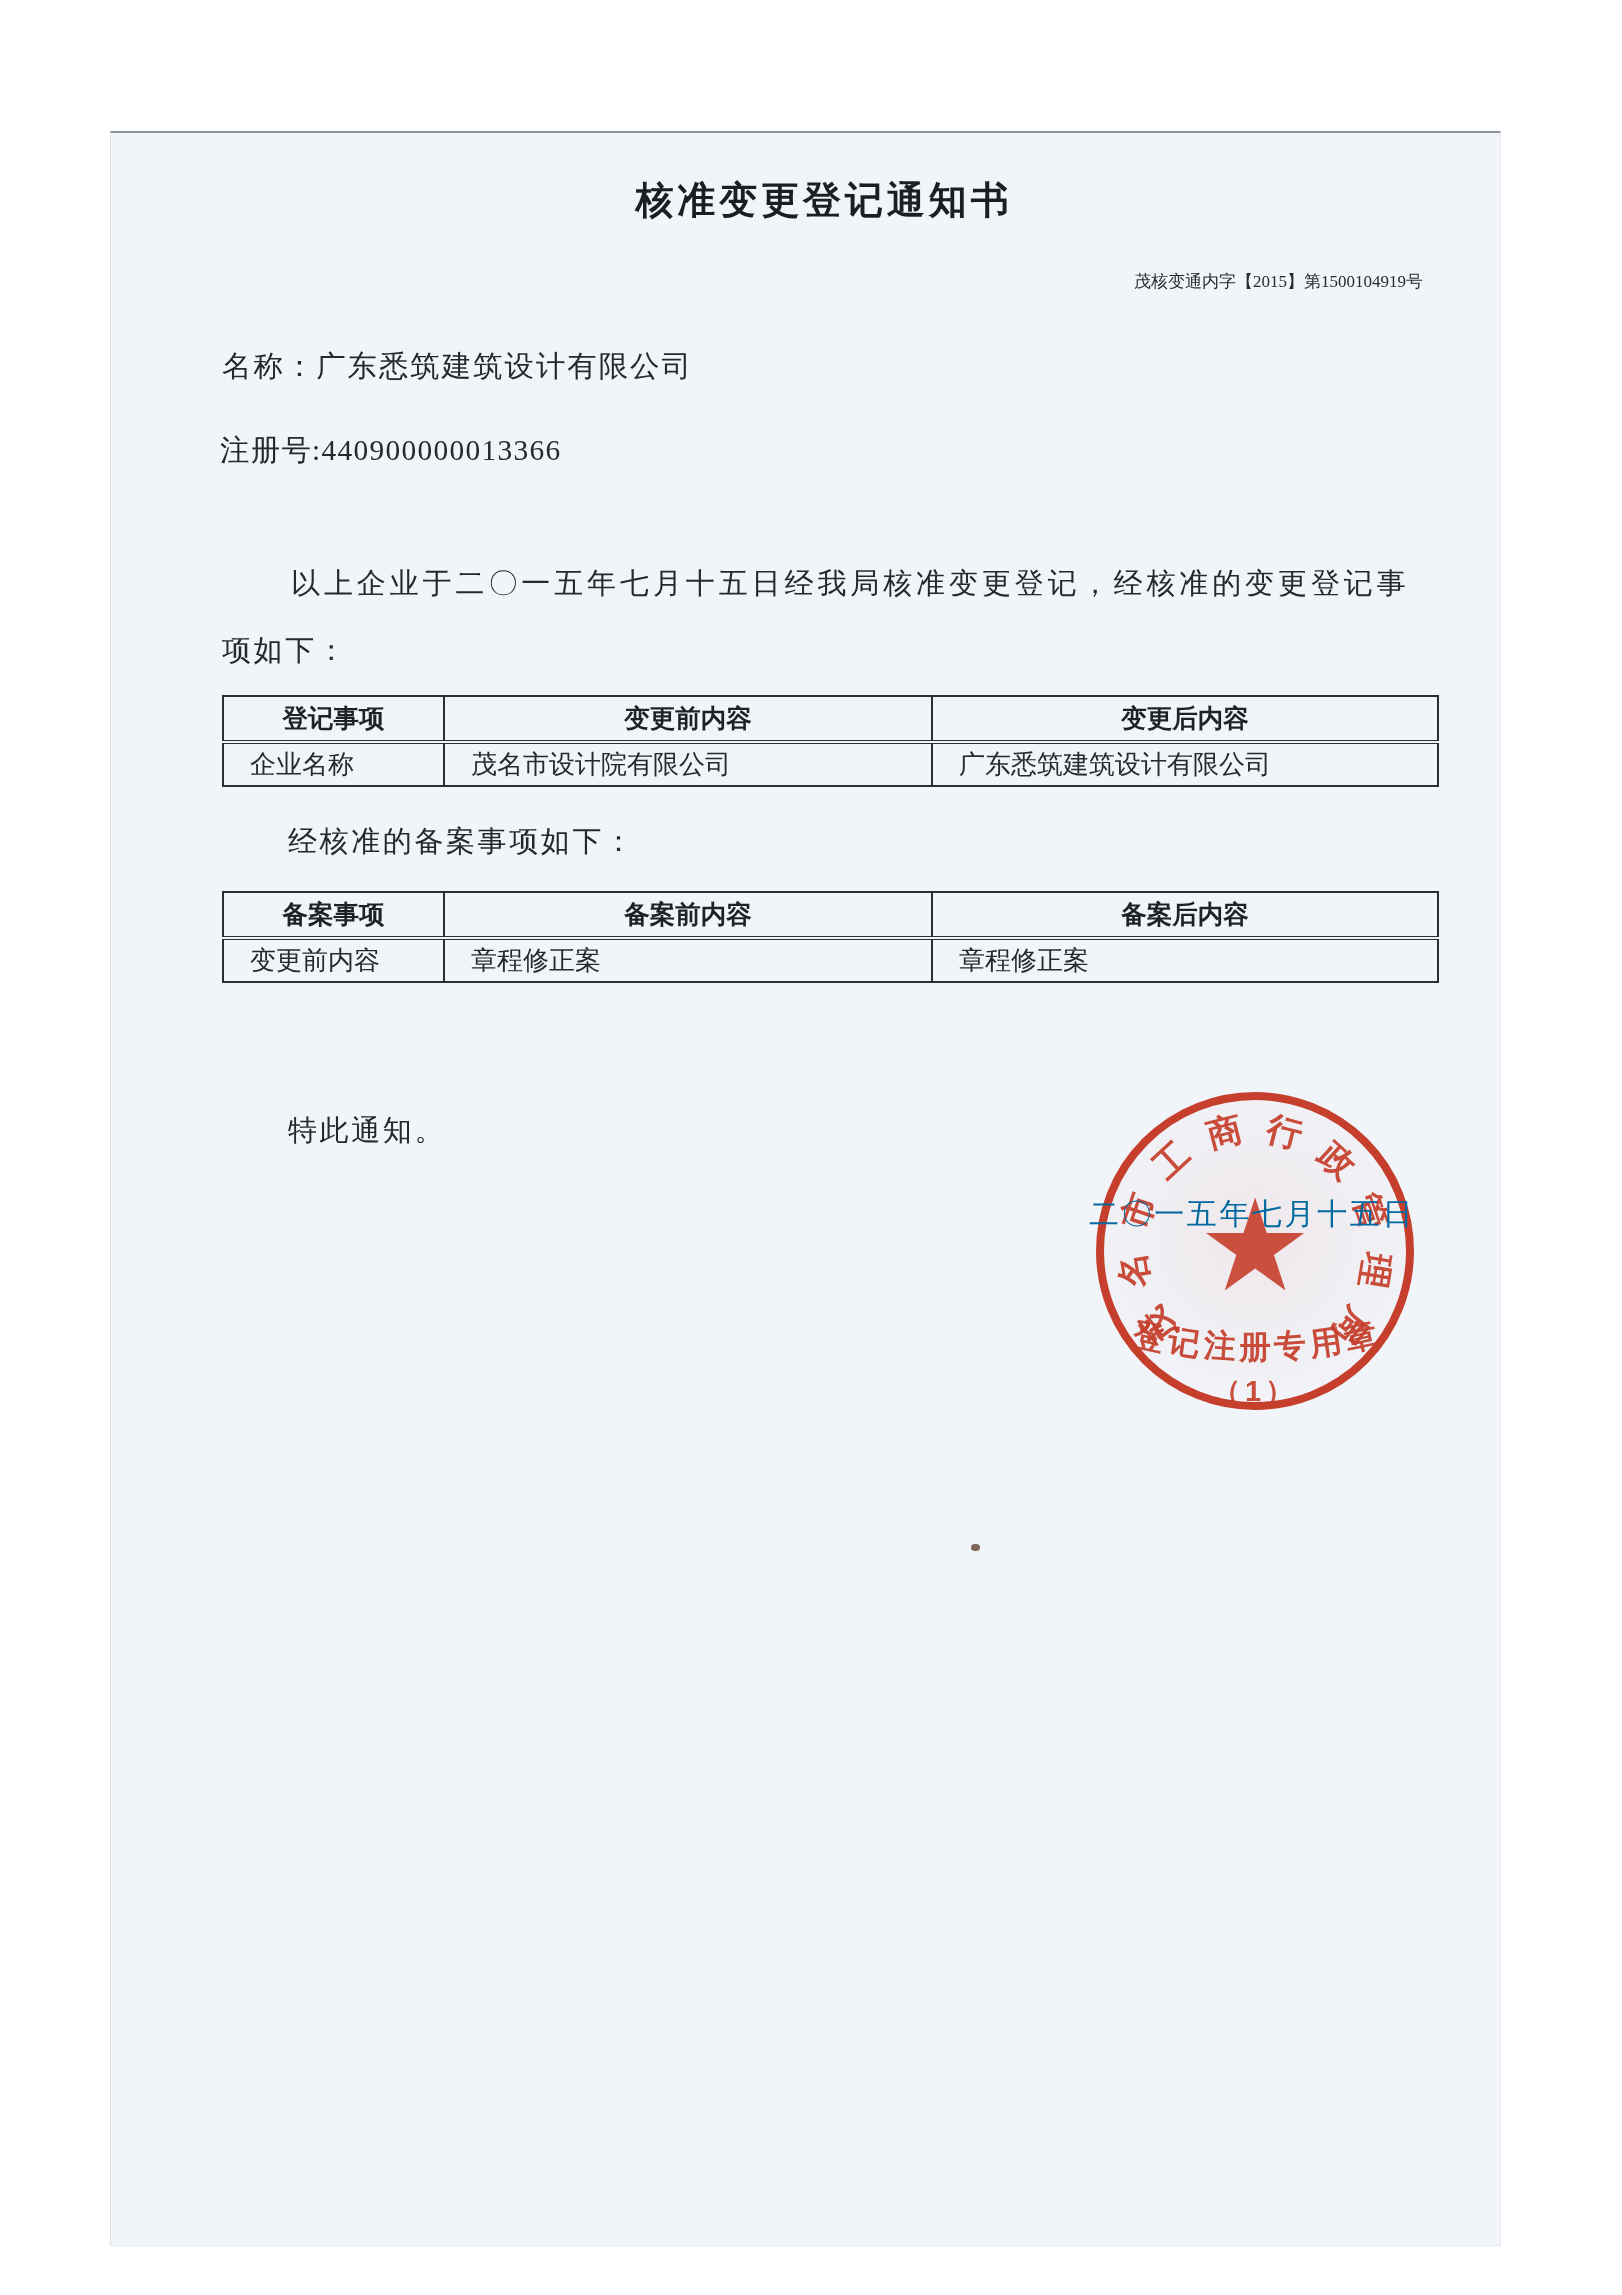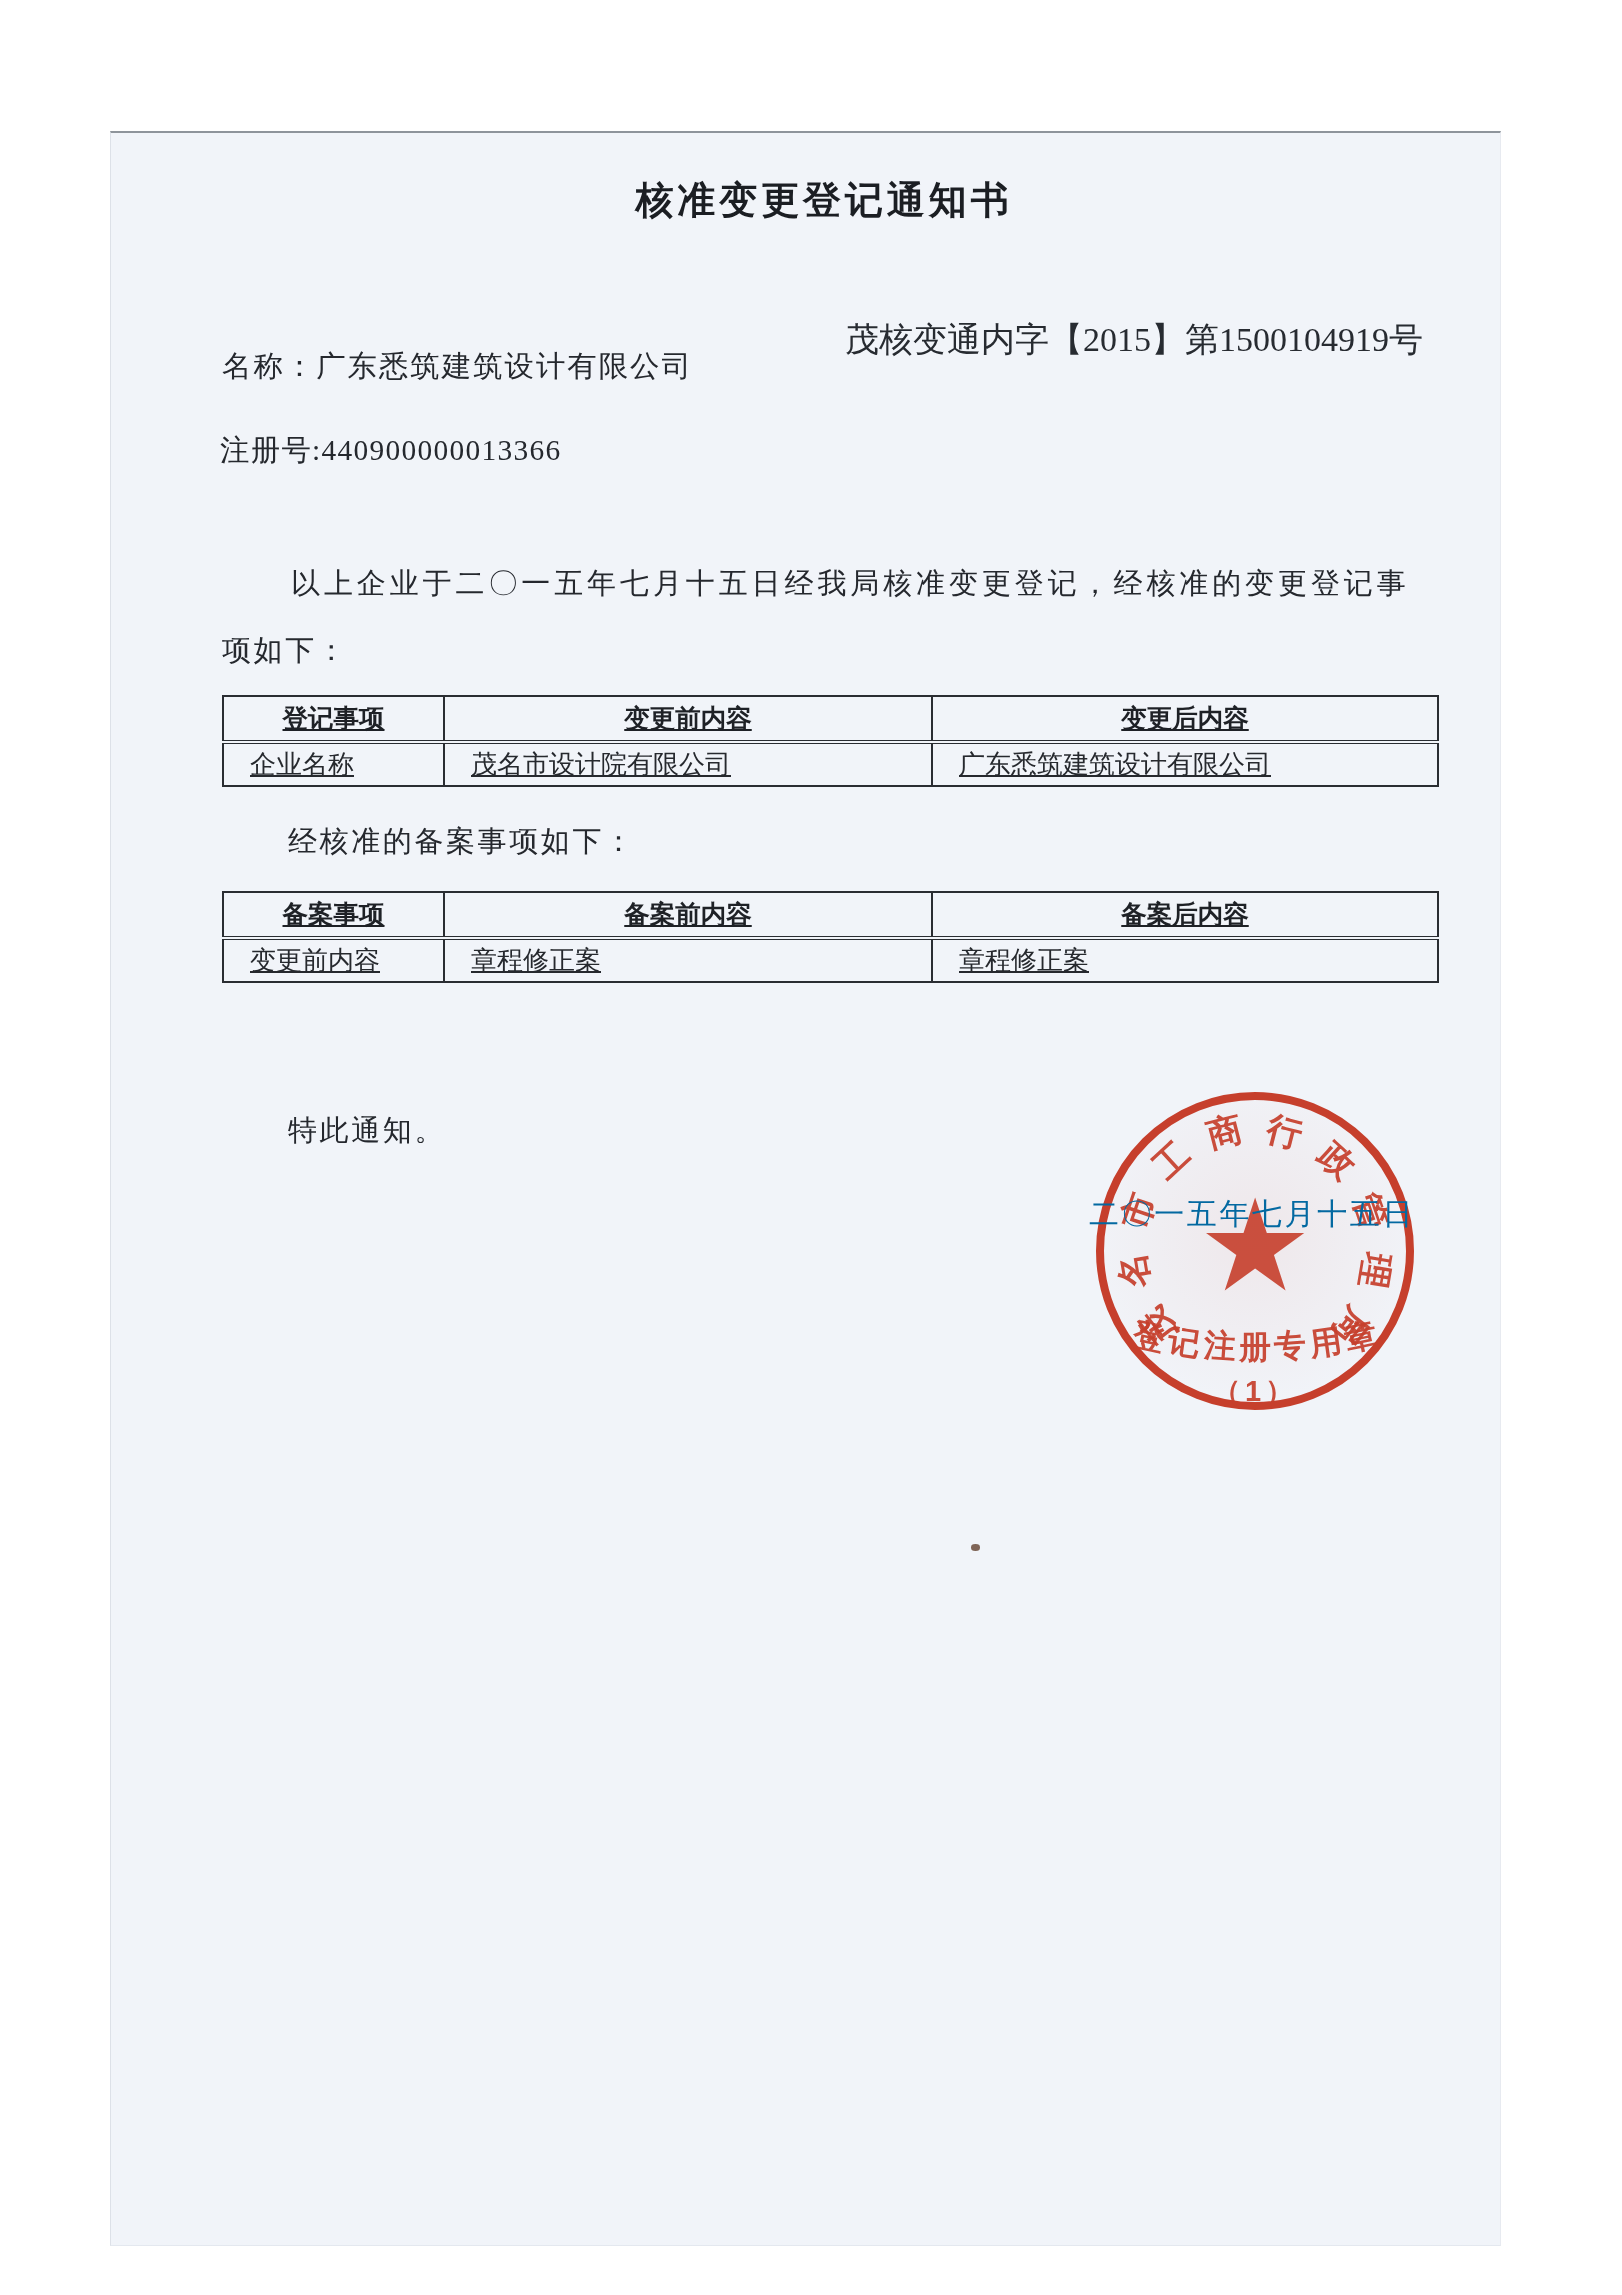--- a/index.html
+++ b/index.html
@@ -14,37 +14,37 @@
     border-left:0.7px solid #dde1e8;
     border-right:0.7px solid #e7eaf0;
     border-bottom:0.7px solid #e4e8ef;
   }
   .title{
     position:absolute;left:510px;top:175px;width:628px;margin:0;text-align:center;
     font-family:"Liberation Sans","DejaVu Sans",sans-serif;font-weight:bold;
     font-size:38px;letter-spacing:3.9px;color:#1b1e23;white-space:nowrap;
   }
   .docnum{
-    position:absolute;top:270px;right:200px;font-size:34px;color:#272b31;white-space:nowrap;margin-top:47px;
+    position:absolute;top:270px;right:200px;font-size:17px;color:#272b31;white-space:nowrap;
   }
   .line{position:absolute;white-space:nowrap;color:#25282e;}
   .name-line{left:222px;top:347px;font-size:29.4px;letter-spacing:2px;}
   .regno-line{left:220px;top:431px;font-size:29.4px;letter-spacing:1.3px;}
   .para1{left:291px;top:564px;font-size:29px;letter-spacing:3.9px;text-align:right;}
   .para2{left:222px;top:631px;font-size:29px;letter-spacing:2.6px;}
   .filing-note{left:288px;top:822px;font-size:29px;letter-spacing:2.6px;}
   .closing{left:288px;top:1065px;font-size:29px;letter-spacing:2.6px;margin-top:46px;}
 
   .doc-table{
     position:absolute;border-collapse:collapse;table-layout:fixed;
     font-family:"Liberation Sans","DejaVu Sans",sans-serif;
   }
   .t1{left:222px;top:695px;}
   .t2{left:222px;top:891px;}
-  .doc-table th,.doc-table td{border:2px solid #2a2d32;overflow:hidden;white-space:nowrap;text-decoration:underline;}
+  .doc-table th,.doc-table td{border:2px solid #2a2d32;overflow:hidden;white-space:nowrap;}
   .doc-table th{
     height:41px;font-size:25.5px;font-weight:bold;text-align:center;
     color:#1e2126;border-bottom:4.6px double #2a2d32;
   }
   .doc-table td{
     height:41px;font-size:26px;text-align:left;padding:0 0 0 26px;color:#26292e;
     vertical-align:middle;font-weight:500;
   }
 
   .seal{

